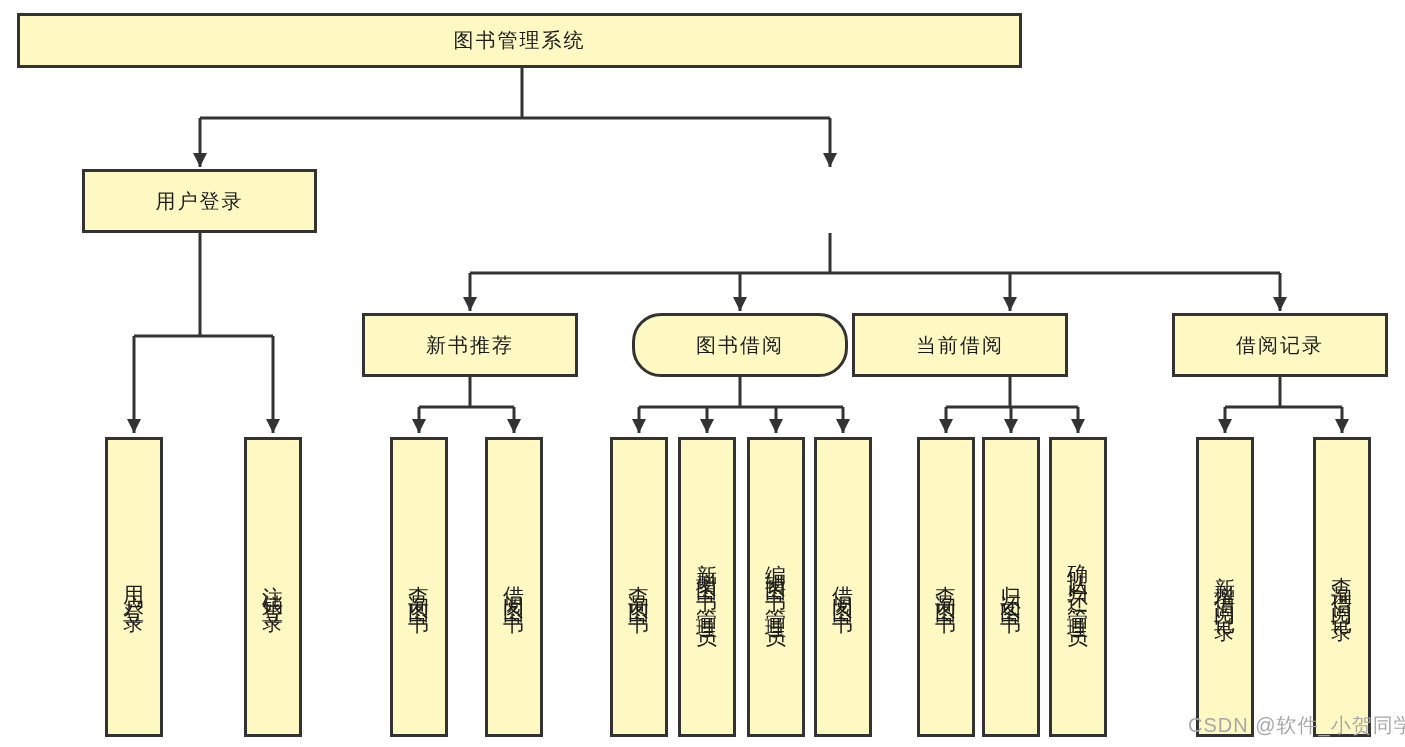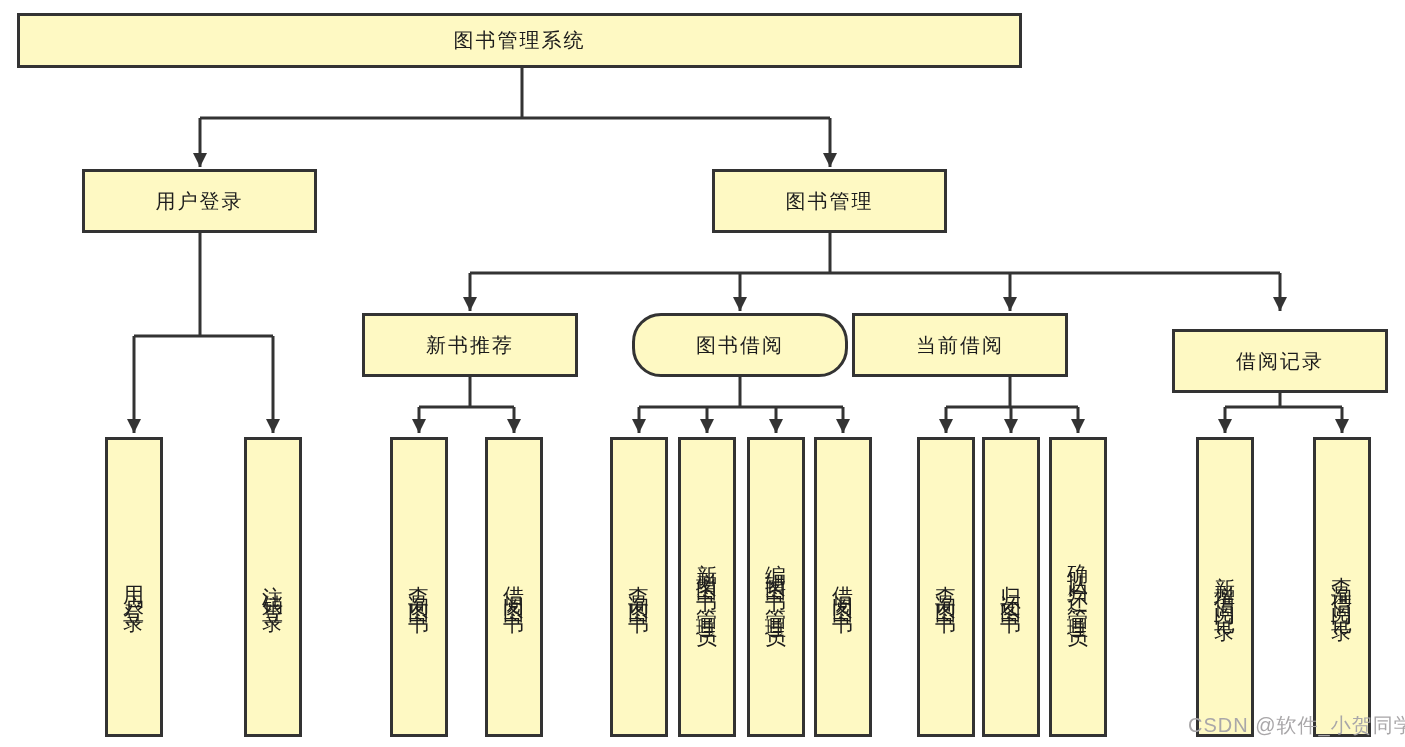--- a/index.html
+++ b/index.html
@@ -77,34 +77,31 @@
     <path d="M1342,407 V433" marker-end="url(#arrow)"></path>
   </svg>
 
   <div class="box hbox" style="left:17px; top:13px; width:1005px; height:55px;">
     <span>图书管理系统</span>
   </div>
 
   <div class="box hbox" style="left:82px; top:169px; width:235px; height:64px;">
     <span>用户登录</span>
   </div>
-  <div class="box hbox" style="left:712px; top:169px; width:235px; height:64px;">
-    <span>图书管理</span>
-  </div>
 
   <div class="box hbox" style="left:362px; top:313px; width:216px; height:64px;">
     <span>新书推荐</span>
   </div>
   <div class="box hbox" style="left:632px; top:313px; width:216px; height:64px;border-radius:29px;">
     <span>图书借阅</span>
   </div>
   <div class="box hbox" style="left:852px; top:313px; width:216px; height:64px;">
     <span>当前借阅</span>
   </div>
-  <div class="box hbox" style="left:1172px; top:313px; width:216px; height:64px;margin-top:16px;">
+  <div class="box hbox" style="left:1172px; top:313px; width:216px; height:64px;">
     <span>借阅记录</span>
   </div>
 
   <div class="box leaf" style="left:105px;">
     <span>用户登录</span>
   </div>
   <div class="box leaf" style="left:244px;">
     <span>注销登录</span>
   </div>
   <div class="box leaf" style="left:390px;">

